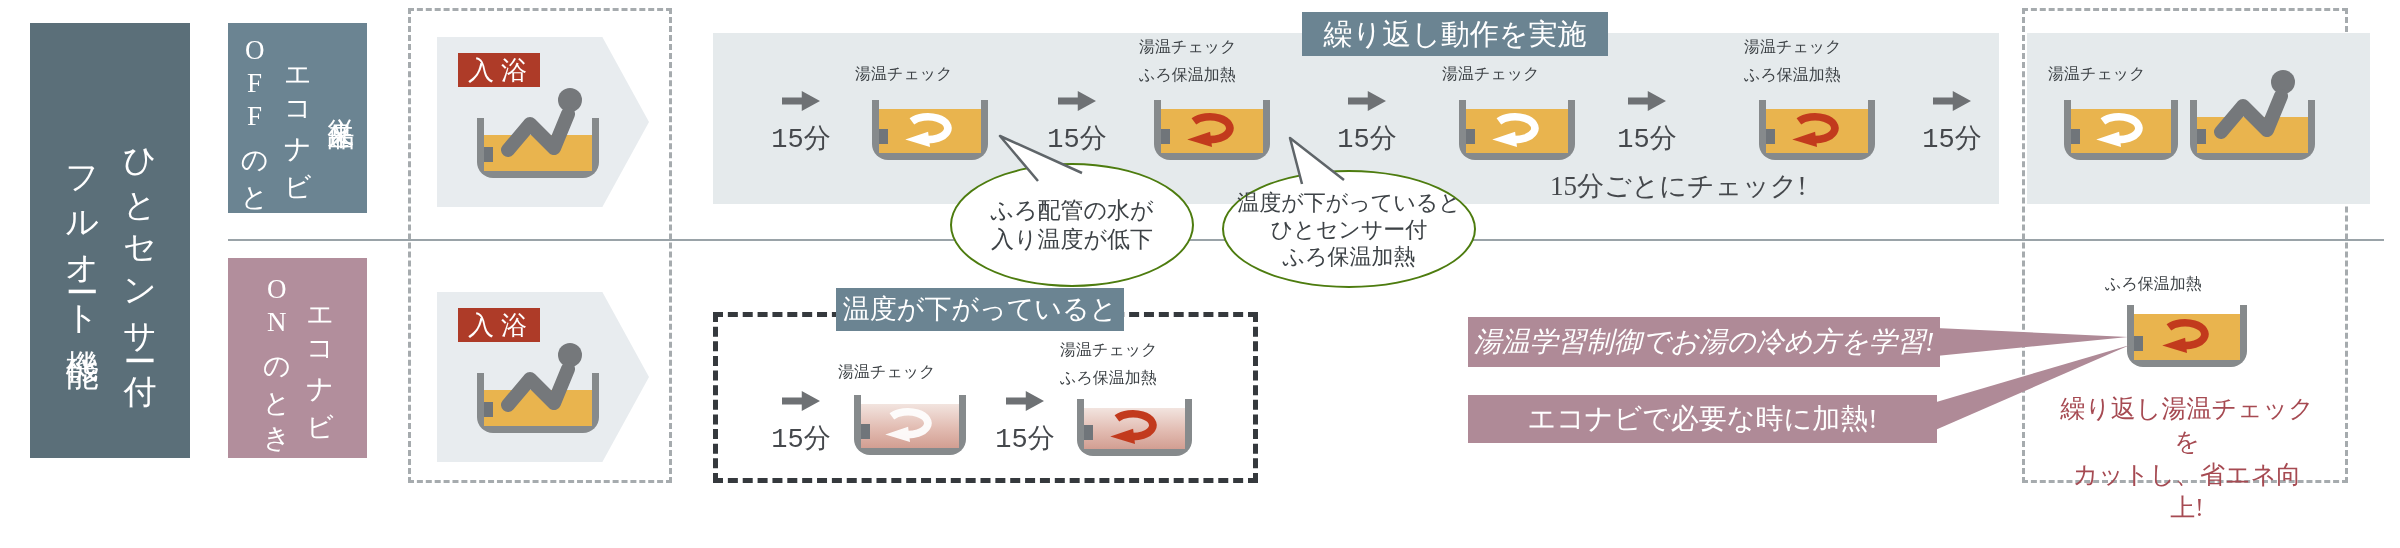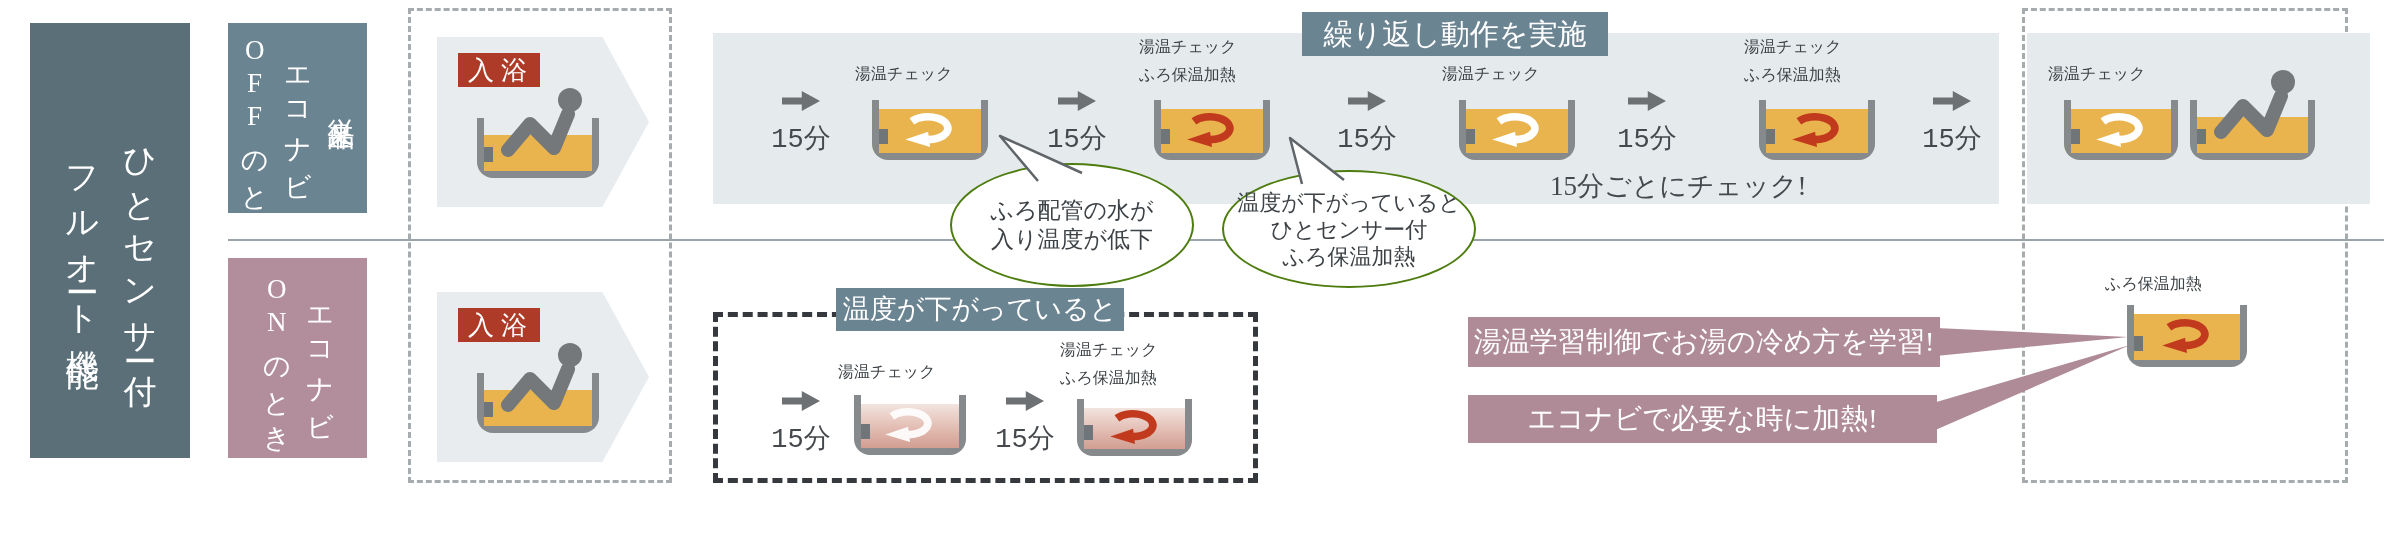--- a/index.html
+++ b/index.html
@@ -207,31 +207,35 @@
   </div>
   <div class="tub" style="left:1077px;top:399px;width:115px;height:57px;z-index:2;">
     <div class="water pink"></div>
       <div class="notch"></div>
     <svg class="swirl" viewBox="0 0 64 42">
       <path d="M13 13 A21 12 0 1 1 26 32" fill="none" stroke="#c23a1d" stroke-width="8"></path>
       <path d="M30 24 L6 32 L32 40 Z" fill="#c23a1d"></path>
     </svg>
   </div>
 
-  <div class="callout" style="left:1468px;top:317px;width:472px;height:50px;font-size:28px;line-height:50px;">湯温学習制御でお湯の冷め方を学習!</div>
+  <div class="callout" style="left:1468px;top:317px;width:472px;height:50px;font-size:28px;line-height:50px;font-style:italic;">湯温学習制御でお湯の冷め方を学習!</div>
   <div class="callout" style="left:1468px;top:395px;width:469px;height:48px;font-size:28px;line-height:48px;">エコナビで必要な時に加熱!</div>
 
   <div class="step-label" style="left:2105px;top:270px;width:160px;">ふろ保温加熱</div>
   <div class="tub" style="left:2127px;top:305px;width:120px;height:62px;">
     <div class="water yellow"></div>
       <div class="notch"></div>
     <svg class="swirl" viewBox="0 0 64 42">
       <path d="M13 13 A21 12 0 1 1 26 32" fill="none" stroke="#c23a1d" stroke-width="8"></path>
       <path d="M30 24 L6 32 L32 40 Z" fill="#c23a1d"></path>
     </svg>
+  </div>
+  <div class="red-note" style="left:2057px;top:392px;width:260px;">
+    <div>繰り返し湯温チェックを</div>
+    <div>カットし、省エネ向上!</div>
   </div>
 
   <svg class="overlay-svg" viewBox="0 0 2400 548">
     <polygon points="1936,328 1936,356 2128,337" fill="#af8a97"></polygon>
     <polygon points="1933,403 1933,431 2130,345" fill="#af8a97"></polygon>
     <path d="M1038 181 L1000 136 L1082 173 Z" fill="#ffffff" stroke="none"></path>
     <path d="M1038 181 L1000 136 L1082 173" fill="none" stroke="#5f6569" stroke-width="2.5" stroke-linejoin="round"></path>
     <path d="M1302 184 L1290 138 L1344 180 Z" fill="#ffffff" stroke="none"></path>
     <path d="M1302 184 L1290 138 L1344 180" fill="none" stroke="#5f6569" stroke-width="2.5" stroke-linejoin="round"></path>
   </svg>

